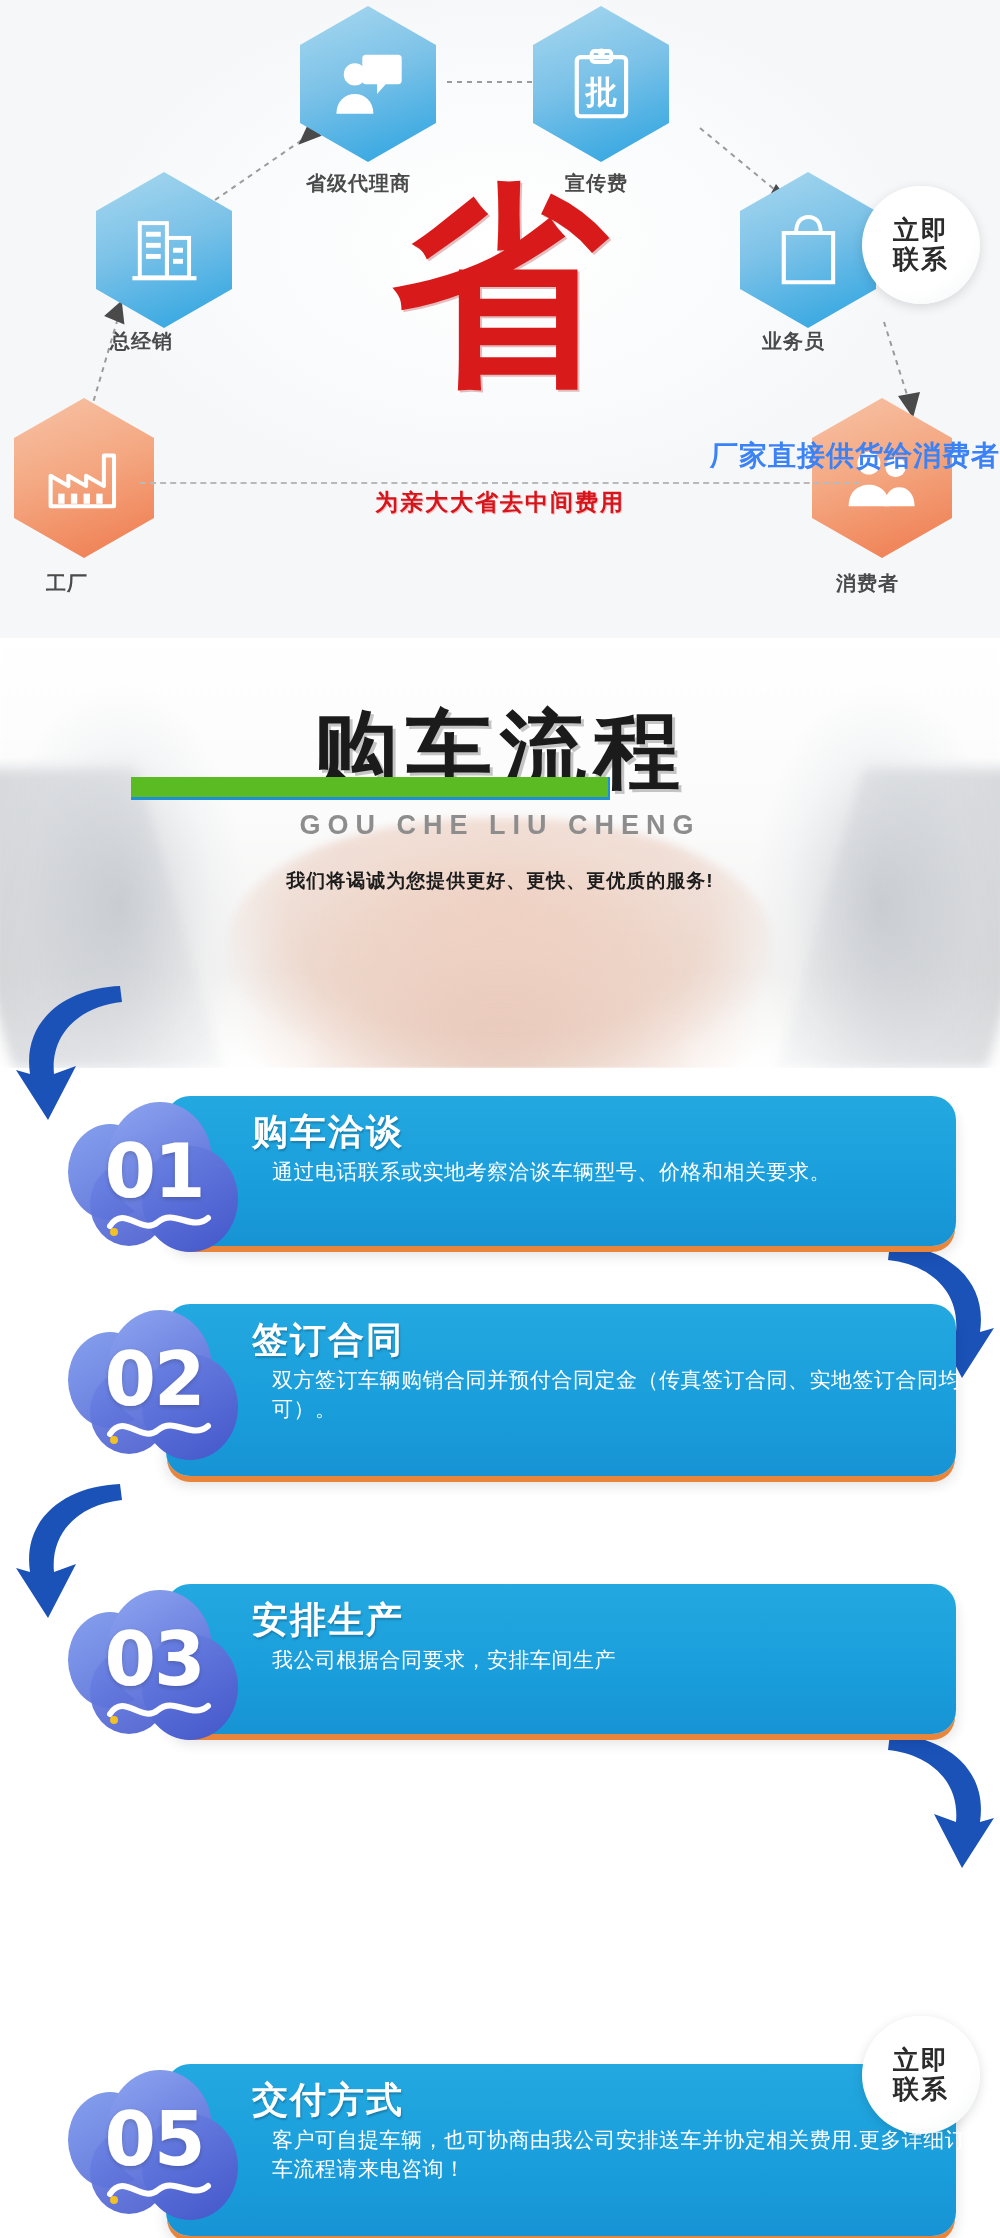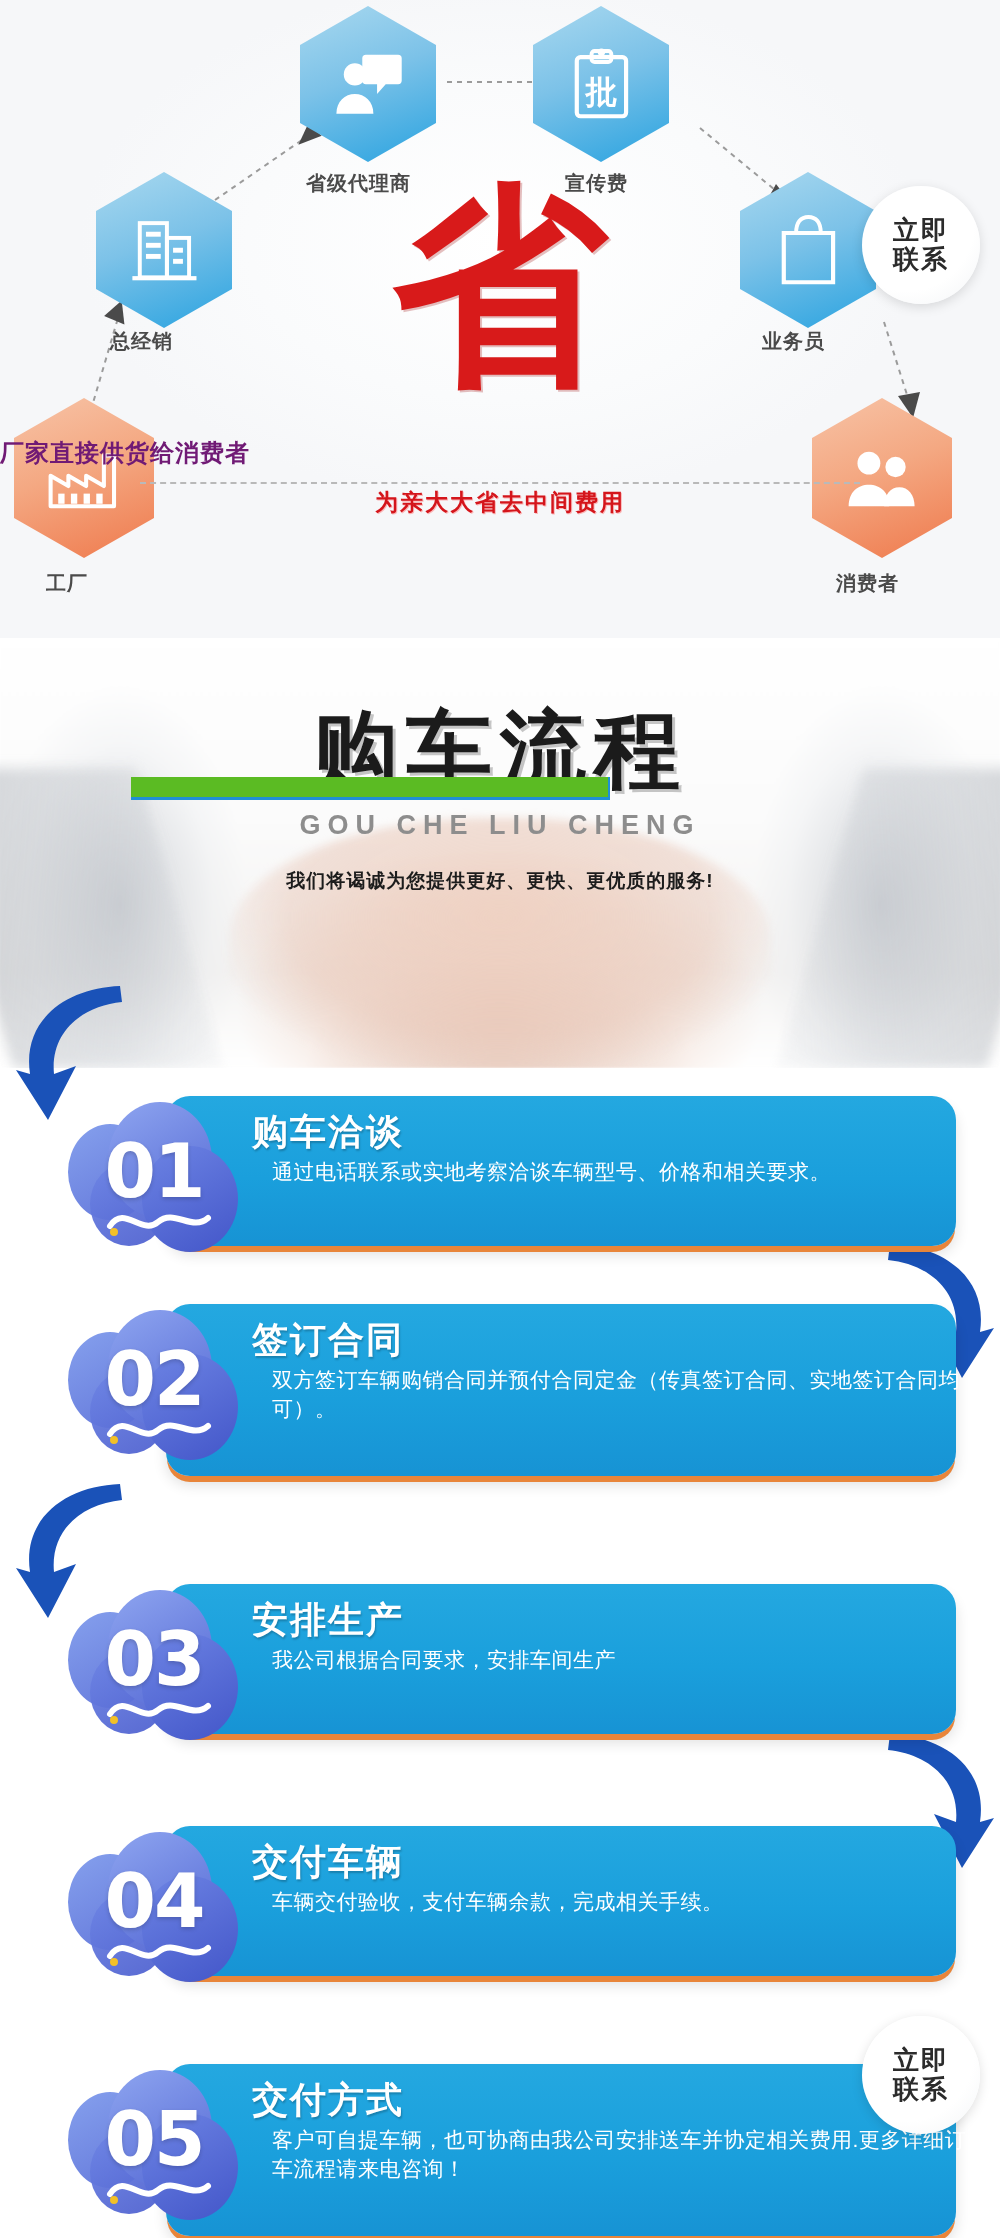--- a/index.html
+++ b/index.html
@@ -41,22 +41,22 @@
   .dashline svg{ overflow:visible; }
 
   #big-sheng{
     position:absolute; left:50%; transform:translateX(-50%);
     top:178px;
     font-family:"DejaVu Serif","Liberation Serif",serif;
     font-size:215px; line-height:1; font-weight:bold; color:#d81a1a;
     text-shadow:2px 2px 0 rgba(150,0,0,.25);
   }
   #supply-line{
-    position:absolute; left:0; right:0; top:437px; text-align:left;
-    font-size:24px; color:#701a75; font-weight:600; letter-spacing:1px;
+    position:absolute; left:0; right:0; top:437px; text-align:right;
+    font-size:28px; color:#3b82f6; font-weight:600; letter-spacing:1px;
   }
   #dashed-rule{
     position:absolute; left:140px; right:140px; top:482px;
     border-top:2px dashed #b9b9b9;
   }
   #slogan-red{
     position:absolute; left:0; right:0; top:487px; text-align:center;
     font-size:23px; font-weight:bold; color:#d4151b; letter-spacing:2px;
     text-shadow:1px 1px 0 rgba(255,140,140,.6);
   }
@@ -360,38 +360,20 @@
     <svg class="squiggle" viewBox="0 0 110 34">
       <path d="M6 20 C20 -2, 38 30, 54 16 C70 2, 88 26, 104 12" fill="none" stroke="#fff" stroke-width="6" stroke-linecap="round"></path>
       <circle cx="10" cy="26" r="4" fill="#f2c027"></circle>
     </svg>
     <div class="txt">
       <div class="t-title">安排生产</div>
       <div class="t-desc">我公司根据合同要求，安排车间生产</div>
     </div>
   </div>
 
-  <div class="step" style="top:1182px;">
-    <div class="card"></div>
-    <div class="bubbles">
-      <div class="bub b1"></div>
-        <div class="bub b2"></div>
-      <div class="bub b3"></div>
-        <div class="bub b4"></div>
-    </div>
-    <div class="num">04</div>
-    <svg class="squiggle" viewBox="0 0 110 34">
-      <path d="M6 20 C20 -2, 38 30, 54 16 C70 2, 88 26, 104 12" fill="none" stroke="#fff" stroke-width="6" stroke-linecap="round"></path>
-      <circle cx="10" cy="26" r="4" fill="#f2c027"></circle>
-    </svg>
-    <div class="txt">
-      <div class="t-title">交付车辆</div>
-      <div class="t-desc">车辆交付验收，支付车辆余款，完成相关手续。</div>
-    </div>
-  </div>
 
   <div class="step tall" style="top:1420px;">
     <div class="card"></div>
     <div class="bubbles">
       <div class="bub b1"></div>
         <div class="bub b2"></div>
       <div class="bub b3"></div>
         <div class="bub b4"></div>
     </div>
     <div class="num">05</div>

